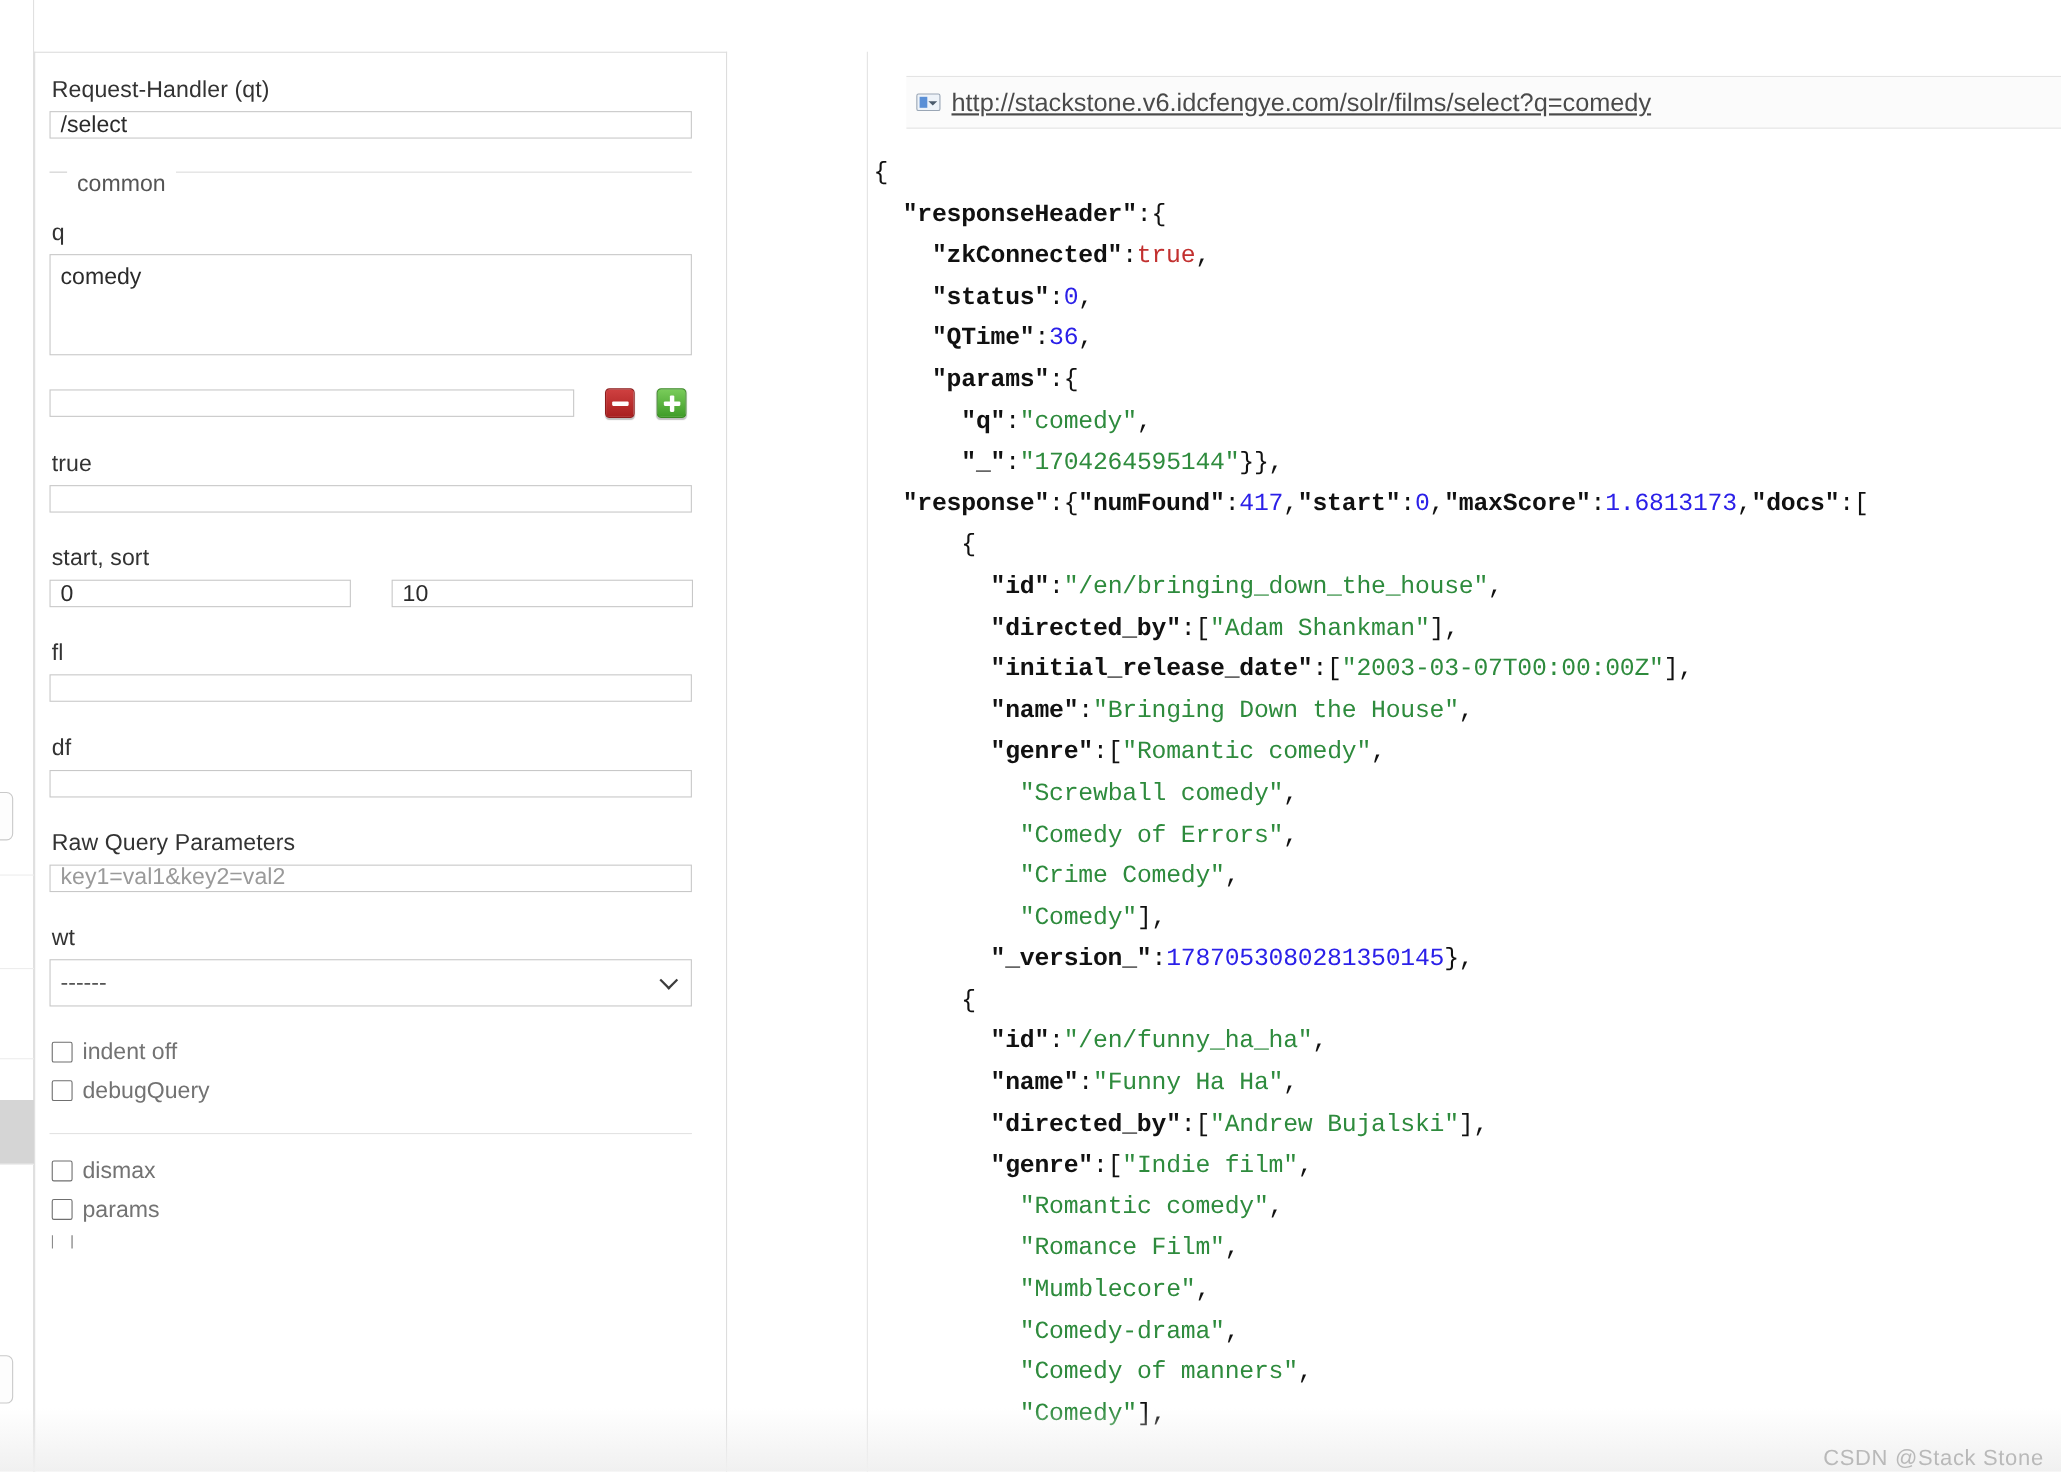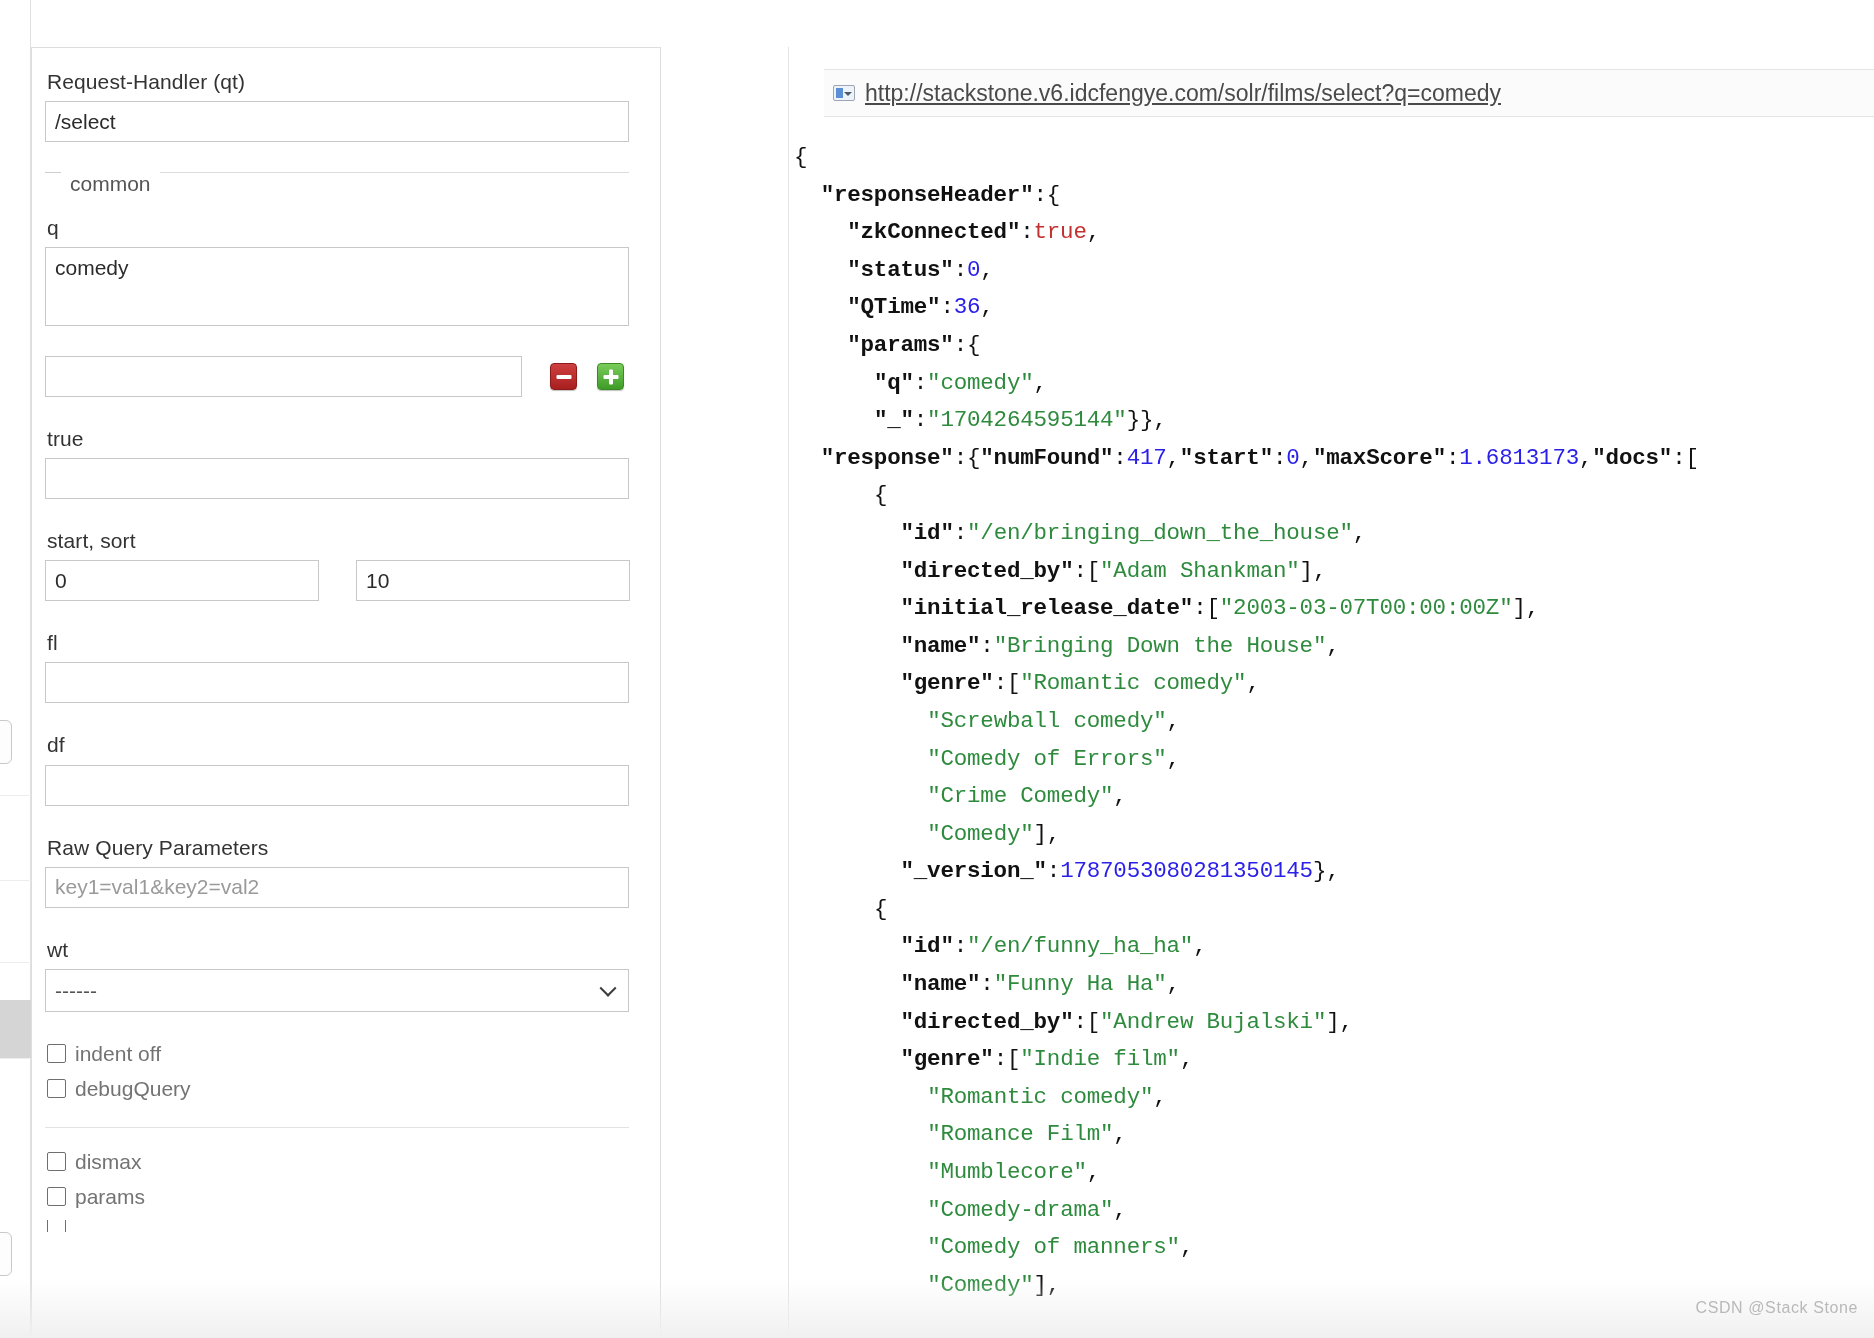--- a/index.html
+++ b/index.html
@@ -57,36 +57,36 @@
     font-size: 21px;
     color: #333333;
     line-height: 1.1;
     margin: 0 0 8px 2px;
     letter-spacing: .1px;
   }
 
   .txt {
     display: block;
     width: 100%;
-    height: 41px;
+    height: 25px;
     border: 1px solid #c8c8c8;
     background: #ffffff;
     font-family: "Liberation Sans", sans-serif;
     font-size: 21px;
     color: #2b2b2b;
     padding: 0 9px;
     outline: none;
     border-radius: 0;
   }
   .txt::placeholder { color: #9a9a9a; }
 
   .ta {
     display: block;
     width: 100%;
-    height: 79px;
+    height: 92px;
     border: 1px solid #c8c8c8;
     background: #ffffff;
     font-family: "Liberation Sans", sans-serif;
     font-size: 21px;
     color: #2b2b2b;
     padding: 7px 9px;
     outline: none;
     resize: none;
     line-height: 1.2;
   }
@@ -257,23 +257,23 @@
   }
   pre.json .k { font-weight: 700; color: #111111; }
   pre.json .s { color: #2e8b3d; }
   pre.json .n { color: #2b20e8; }
   pre.json .b { color: #c2302f; }
   pre.json .p { color: #111111; }
 
   
   .watermark {
     position: absolute;
-    right: 16px; bottom: 21px;
-    font-family: "Liberation Sans", sans-serif;
-    font-size: 16px;
+    right: 16px; bottom: 0;
+    font-family: "Liberation Sans", sans-serif;
+    font-size: 20px;
     color: #b9b9b9;
     letter-spacing: .6px;
   }
   .bottom-fade {
     position: absolute;
     left: 0; bottom: 0; width: 1874px; height: 58px;
     background: linear-gradient(rgba(255,255,255,0), #f0f0f0);
     pointer-events: none;
   }
 </style>

